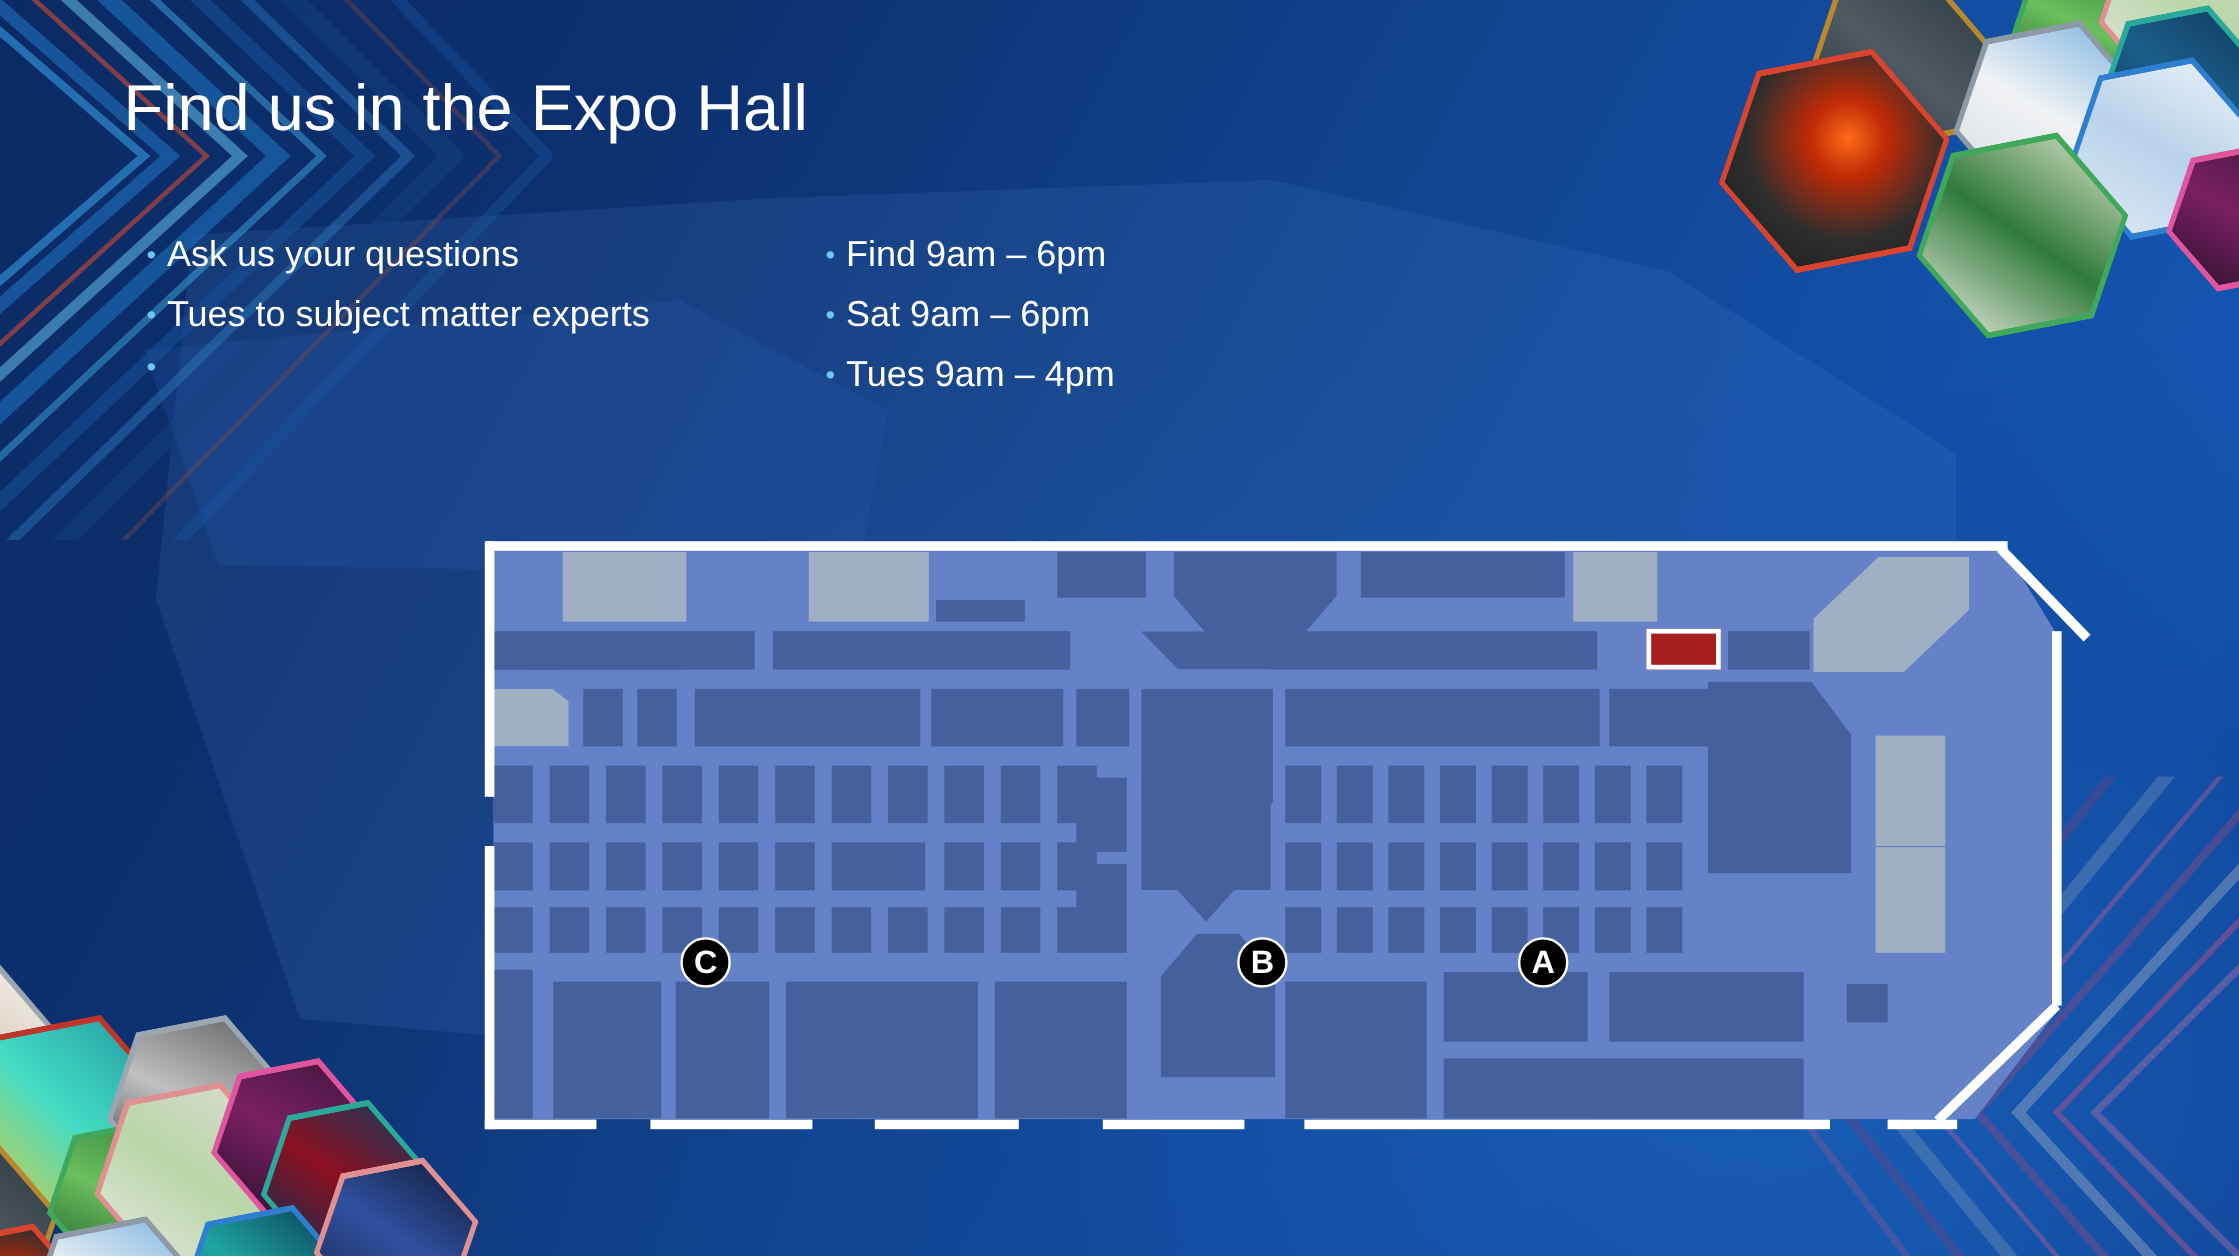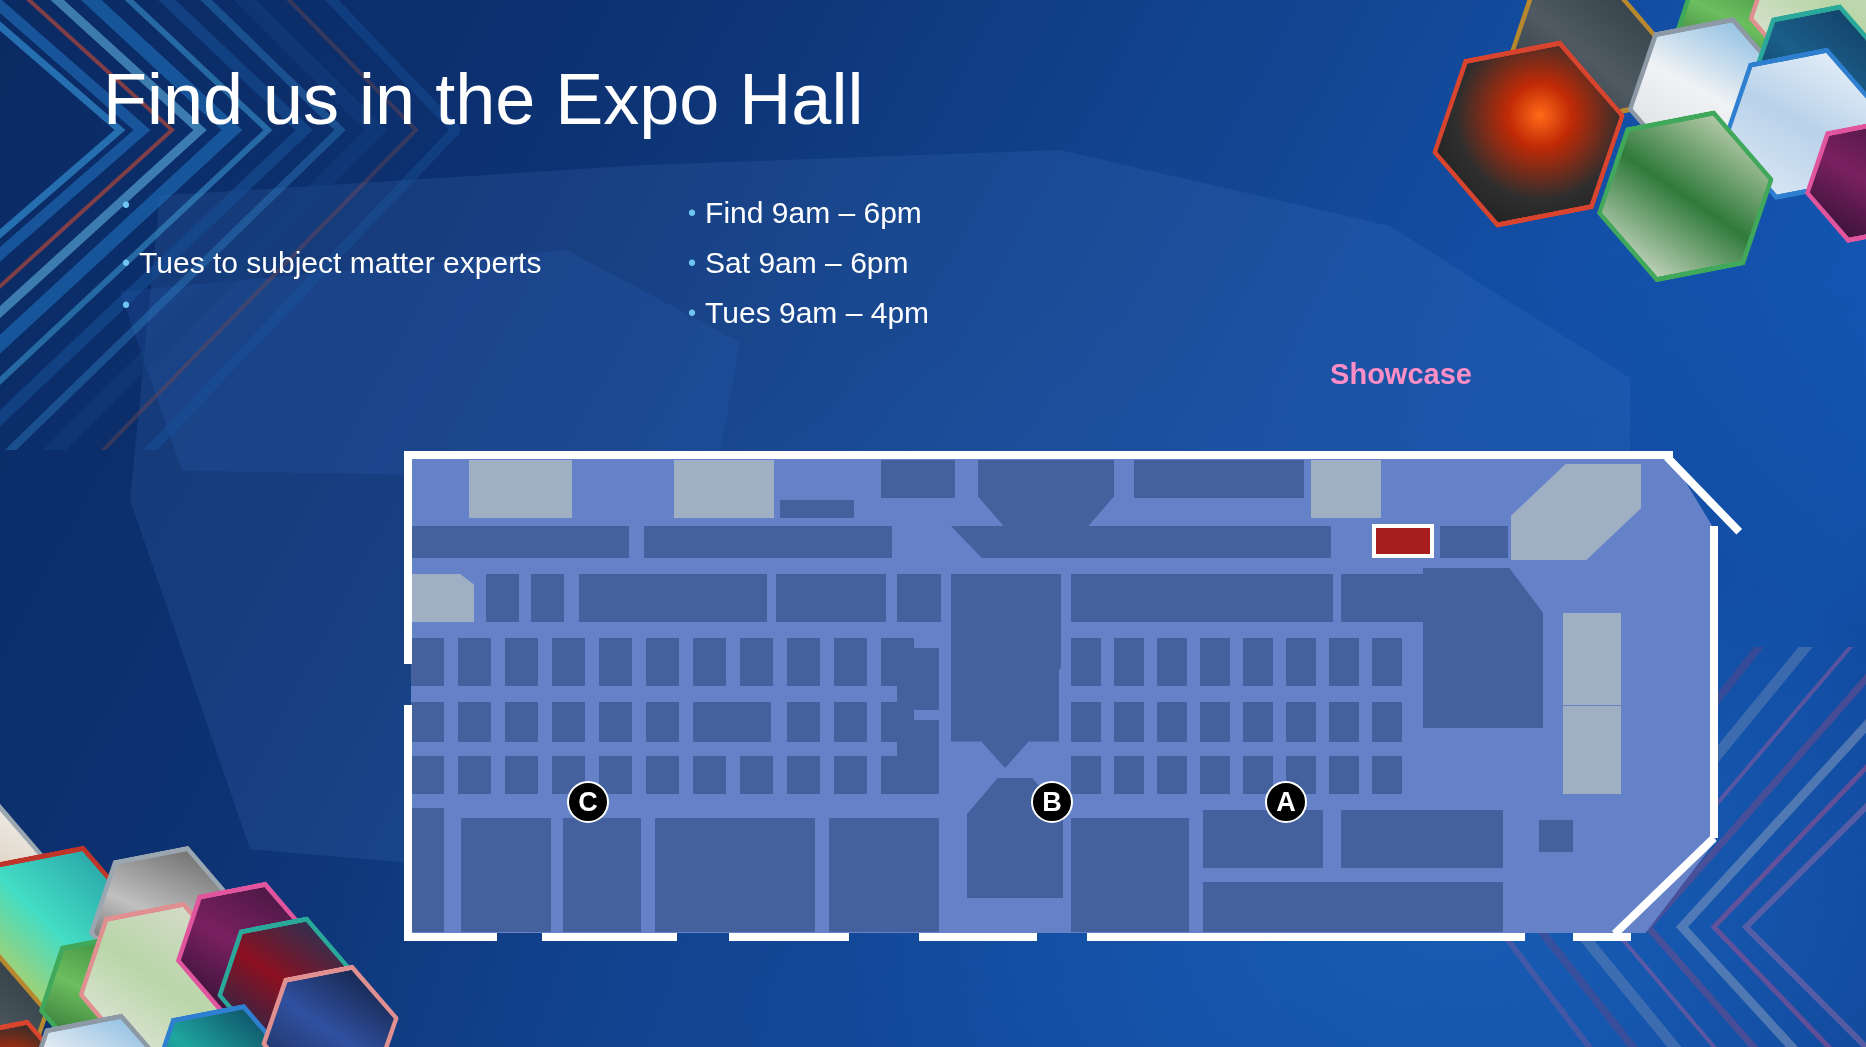--- a/index.html
+++ b/index.html
@@ -36,21 +36,21 @@
 
   
   .chevrons { position: absolute; pointer-events: none; }
   #chev-tl { left: -180px; top: -170px; width: 640px; height: 620px; }
   #chev-br { right: -130px; bottom: -160px; width: 520px; height: 560px; transform: rotate(180deg); }
 
   
   #title {
     position: absolute;
     left: 103px; top: 62px;
-    font-size: 72px;
+    font-size: 54px;
     font-weight: 400;
     color: #ffffff;
     letter-spacing: 0px;
     line-height: 1.05;
     white-space: nowrap;
   }
 
   
   .bullet-col { position: absolute; }
   #col-left  { left: 122px; top: 196px; }
@@ -270,20 +270,21 @@
     <div class="hex" style="left:300px; top:244px; width:140px; height:122px; background:#e09090;">
       <div class="hex-inner" style="background:linear-gradient(45deg,#1a2a50,#3050a0,#101c38);"></div>
     </div>
   </div>
 
   <div id="title">Find us in the Expo Hall</div>
 
   <div class="bullet-col" id="col-left">
     <div class="bullet-row">
       <span class="bullet-dot">•</span>
+      <span class="bullet-text">Ask us your questions</span>
     </div>
     <div class="bullet-row">
       <span class="bullet-dot">•</span>
       <span class="bullet-text">Tues to subject matter experts</span>
     </div>
     <div class="bullet-row">
       <span class="bullet-dot">•</span>
     </div>
   </div>
 
@@ -296,21 +297,20 @@
       <span class="bullet-dot">•</span>
       <span class="bullet-text">Sat 9am – 6pm</span>
     </div>
     <div class="bullet-row">
       <span class="bullet-dot">•</span>
       <span class="bullet-text">Tues 9am – 4pm</span>
     </div>
   </div>
 
   <div id="callout">
-    <div>Showcase</div>
   </div>
 
   <div id="floorplan">
 
     <div id="floor-shape"></div>
 
     <div class="unit gray" style="left:58px; top:2px; width:103px; height:58px;"></div>
     <div class="unit gray" style="left:263px; top:2px; width:100px; height:58px;"></div>
     <div class="unit" style="left:470px; top:2px; width:74px; height:38px;"></div>
     <div class="unit" style="left:567px; top:2px; width:136px; height:96px; clip-path:polygon(0 0,100% 0,100% 38%,62% 100%,38% 100%,0 38%);"></div>

